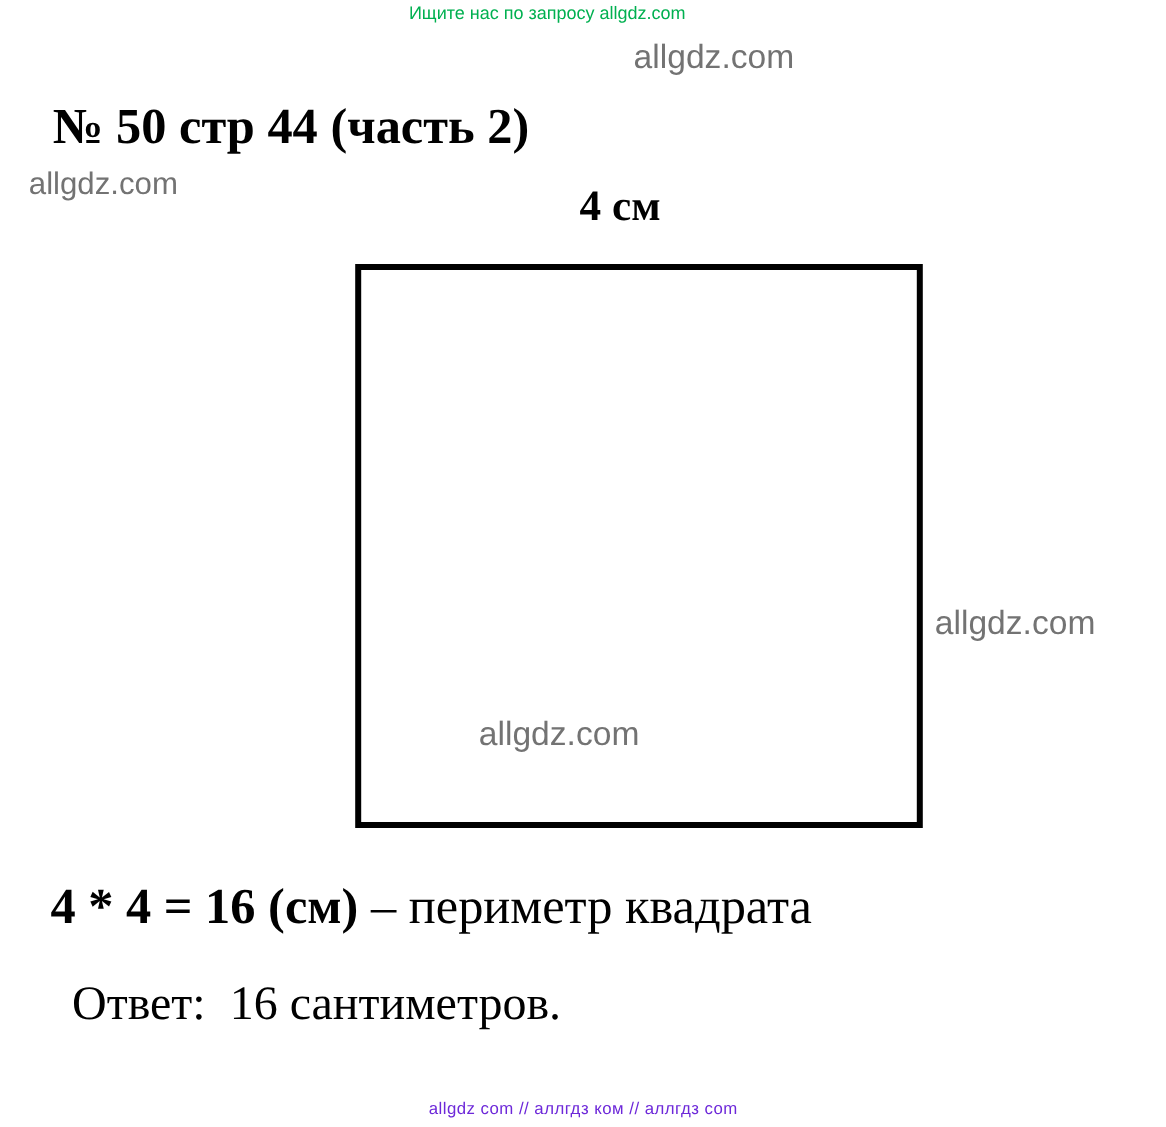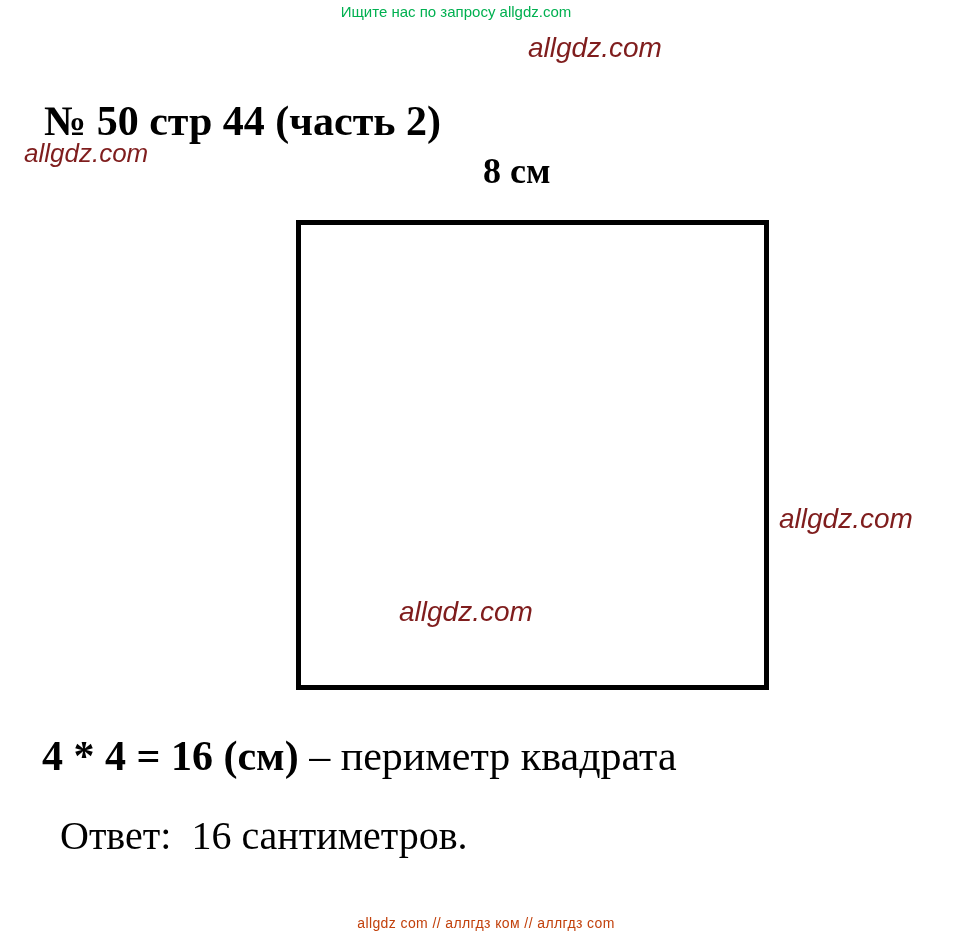--- a/index.html
+++ b/index.html
@@ -20,38 +20,36 @@
     left: 0;
     width: 912px;
     text-align: center;
     font-family: "Liberation Sans", sans-serif;
     font-size: 15px;
     color: #00b050;
   }
   .wm-plain {
     position: absolute;
     font-family: "Liberation Sans", sans-serif;
-    color: #7f1d1d;
+    color: #737373;
     white-space: nowrap;
-    font-style: italic;
   }
   .wm-1 { top: 32px; left: 528px; font-size: 28px; }
   .wm-2 { top: 138px; left: 24px; font-size: 26px; }
   .wm-3 { top: 503px; left: 779px; font-size: 28px; }
   .wm-4 { top: 596px; left: 399px; font-size: 28px; }
 
   .title {
     position: absolute;
     top: 82px;
     left: 44px;
     font-size: 42px;
     font-weight: bold;
     color: #000000;
     white-space: nowrap;
-    margin-top: 15px;
   }
 
   .side-top {
     position: absolute;
     top: 150px;
     left: 483px;
     font-size: 36px;
     font-weight: bold;
     color: #000000;
     white-space: nowrap;
@@ -90,36 +88,36 @@
   }
 
   .footer {
     position: absolute;
     bottom: 8px;
     left: 0;
     width: 972px;
     text-align: center;
     font-family: "Liberation Sans", sans-serif;
     font-size: 14px;
-    color: #c2410c;
+    color: #6d28d9;
     letter-spacing: 0.4px;
   }
 </style>
 </head>
 <body>
 
 <div class="wm-top">Ищите нас по запросу allgdz.com</div>
 
 <div class="wm-plain wm-1">allgdz.com</div>
 
 <div class="title">№ 50 стр 44 (часть 2)</div>
 
 <div class="wm-plain wm-2">allgdz.com</div>
 
-<div class="side-top">8 см</div>
+<div class="side-top">4 см</div>
 
 <div class="square"></div>
 
 <div class="wm-plain wm-3">allgdz.com</div>
 
 <div class="wm-plain wm-4">allgdz.com</div>
 
 <div class="line-calc">
   <span class="bold">4 * 4 = 16 (см)</span><span> – </span><span>периметр квадрата</span>
 </div>

